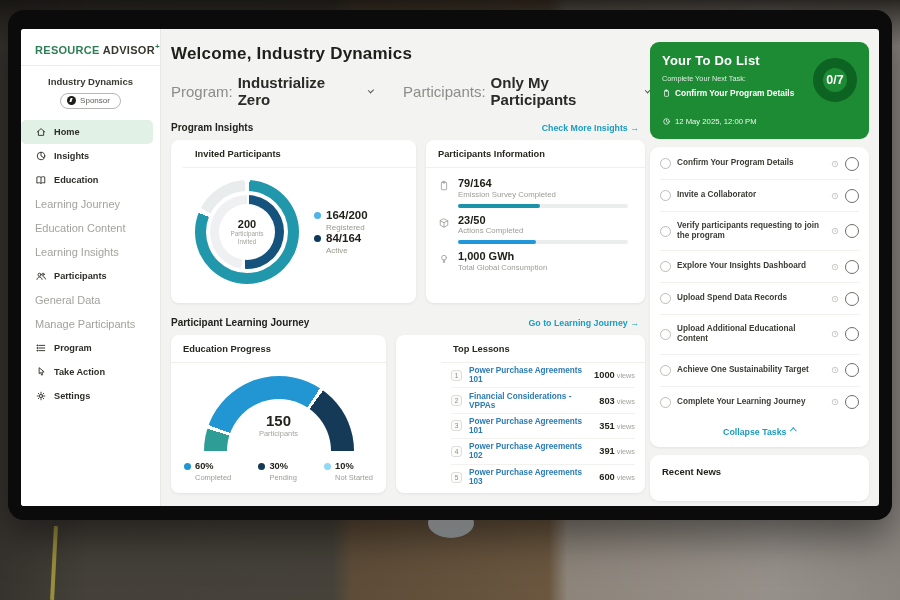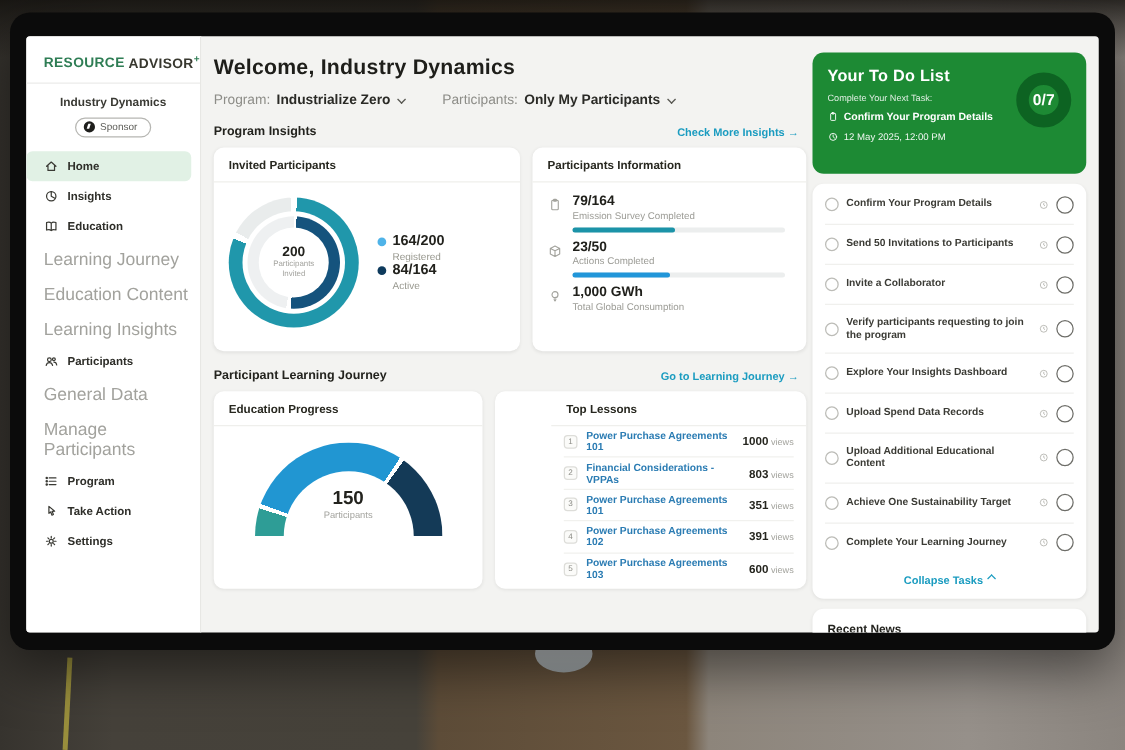--- a/index.html
+++ b/index.html
@@ -25,42 +25,42 @@
   .logo .p1 { color:#2e7d54; } .logo .p2 { color:#38382f; } .logo sup { font-size:8px; color:#2e7d54; }
   .org-name { text-align:center; font-size:9.5px; font-weight:bold; color:#3a3a34; margin-top:10px; }
   .sponsor { display:flex; align-items:center; gap:4px; width:fit-content; margin:6px auto 0;
     border:1px solid #b6b6b2; border-radius:11px; padding:2.5px 10px 2.5px 6px; font-size:8px; color:#5c5c57; cursor:pointer; }
   .sponsor-dot { width:9px; height:9px; border-radius:50%; background:#1e1e1c; position:relative; }
   .sponsor-dot::after { content:""; position:absolute; left:3px; top:2px; width:2px; height:4px; background:#fff; transform:skewX(-18deg); }
   .nav { margin-top:11px; }
   .nav-item { display:flex; align-items:center; gap:7px; padding:6px 4px 6px 14px; font-size:9.2px; font-weight:bold; color:#2e2e29; cursor:pointer; }
   .nav-item svg { width:12px; height:12px; stroke:#3a3a34; fill:none; stroke-width:1.3; stroke-linecap:round; stroke-linejoin:round; flex:none; }
   .nav-item.active { background:#e1f1e5; margin-right:7px; border-radius:5px; }
-  .nav-item.sub { color:#a2a29d; font-weight:normal; font-size:14px; }
+  .nav-item.sub { color:#a2a29d; font-weight:normal; font-size:11px; }
 
   
   .main { position:absolute; left:140px; top:0; width:489px; height:100%; padding:15px 0 0 10px; }
   .welcome { font-size:17px; font-weight:bold; color:#1e1e1a; letter-spacing:.2px; }
-  .filters { display:flex; gap:30px; align-items:center; margin-top:10px; font-size:11px; color:#8d8d88; }
+  .filters { display:flex; gap:30px; align-items:center; margin-top:10px; font-size:15px; color:#8d8d88; }
   .filter { display:flex; align-items:center; cursor:pointer; }
   .filter-value { font-weight:bold; color:#2a2a26; margin-left:5px; }
   .chev { display:inline-block; width:4.5px; height:4.5px; border-right:1.4px solid currentColor; border-bottom:1.4px solid currentColor; }
   .chev.down { transform:rotate(45deg); margin:-2px 0 0 7px; color:#55554f; }
   .chev.up { transform:rotate(-135deg); margin-left:5px; }
 
   .section-head { display:flex; align-items:center; margin-top:14px; padding-right:11px; }
   .section-title { font-size:10px; font-weight:bold; color:#23231e; }
   .tlink { margin-left:auto; color:#1b9cc0; font-size:8.8px; font-weight:bold; cursor:pointer; }
 
   .cards { display:flex; gap:10px; margin-top:7px; }
   .card { background:#fff; border-radius:8px; box-shadow:0 1px 3px rgba(0,0,0,.07); }
   .card-head { font-size:9.3px; font-weight:bold; color:#27271f; padding:9px 12px 8px; border-bottom:1px solid #efefec; }
 
   
-  .card.invited { width:245px; height:163px; }
+  .card.invited { width:245px; height:163px;padding-left:12px; }
   .invited-body { display:flex; align-items:center; padding:12px 8px 0 12px; }
   .donut { position:relative; width:104px; height:104px; flex:none; }
   .ring1 { position:absolute; inset:0; border-radius:50%;
     background:conic-gradient(#fff 0 .8%, #2097ab .8% 81%, #fff 81% 82.6%, #e9ecec 82.6% 99.2%, #fff 99.2% 100%); }
   .ring1-hole { position:absolute; inset:11px; border-radius:50%; background:#fff; }
   .ring2 { position:absolute; inset:15px; border-radius:50%;
     background:conic-gradient(#fff 0 1%, #15537d 1% 51%, #fff 51% 52.6%, #eef0f1 52.6% 100%); }
   .ring2-hole { position:absolute; inset:24px; border-radius:50%; background:#fff;
     display:flex; flex-direction:column; align-items:center; justify-content:center; }
   .donut-val { font-size:11px; font-weight:bold; color:#23231e; }
@@ -103,21 +103,21 @@
   .lesson-title { font-size:8.2px; font-weight:bold; color:#2b7cb3; flex:1; cursor:pointer; }
   .lesson-views { font-size:9.3px; font-weight:bold; color:#26261f; white-space:nowrap; }
   .views-suffix { font-size:7.3px; color:#a3a39d; font-weight:normal; margin-left:2px; }
 
   
   .right { position:absolute; left:629px; top:13px; width:219px; }
   .hero { position:relative; background:#1d8a34; border-radius:9px; padding:11px 12px; height:97px; color:#fff; }
   .hero-title { font-size:13px; font-weight:bold; letter-spacing:.2px; }
   .hero-sub { font-size:7.3px; color:rgba(255,255,255,.85); margin-top:6px; }
   .hero-task { display:flex; align-items:center; gap:4px; font-size:8.4px; font-weight:bold; margin-top:5px; }
-  .hero-date { display:flex; align-items:flex-end; gap:4px; font-size:7.7px; margin-top:7px; color:rgba(255,255,255,.93); }
+  .hero-date { display:flex; align-items:flex-end; gap:4px; font-size:7.7px; margin-top:19px; color:rgba(255,255,255,.93); }
   .hero svg { width:9px; height:9px; stroke:#fff; fill:none; stroke-width:1.3; stroke-linecap:round; stroke-linejoin:round; flex:none; }
   .hero-ring { position:absolute; right:12px; top:16px; width:44px; height:44px; border-radius:50%;
     border:10px solid #0d6322; display:flex; align-items:center; justify-content:center; font-size:12.5px; font-weight:bold; }
 
   .tasks { background:#fff; border-radius:9px; margin-top:8px; padding:1px 10px 5px; box-shadow:0 1px 3px rgba(0,0,0,.07); }
   .task { display:flex; align-items:center; gap:6px; padding:8.5px 0; border-bottom:1px solid #f0f0ed; cursor:pointer; }
   .task-check { width:11px; height:11px; border:1.2px solid #bcbcb7; border-radius:50%; flex:none; cursor:pointer; }
   .task-label { flex:1; font-size:8.2px; font-weight:bold; color:#3b3b35; line-height:1.3; }
   .task svg.clk { width:8px; height:8px; stroke:#a8a8a2; fill:none; stroke-width:1.2; flex:none; }
   .task-go { width:14px; height:14px; border:1.3px solid #6e6e69; border-radius:50%; flex:none;
@@ -330,20 +330,43 @@
           <div class="card eduprog">
             <div class="card-head">Education Progress</div>
             <div class="gauge-wrap">
               <div class="gauge"></div>
               <div class="gauge-hole"></div>
               <div class="gauge-center">
                 <div class="gauge-val">150</div>
                 <div class="gauge-lbl">Participants</div>
               </div>
             </div>
+            <div class="gauge-leg">
+              <div>
+                <div class="gl-val">
+                    <span class="dot" style="background:#2196d2"></span>
+                    <span>60%</span>
+                  </div>
+                <div class="gl-lbl">Completed</div>
+              </div>
+              <div>
+                <div class="gl-val">
+                    <span class="dot" style="background:#143a57"></span>
+                    <span>30%</span>
+                  </div>
+                <div class="gl-lbl">Pending</div>
+              </div>
+              <div>
+                <div class="gl-val">
+                    <span class="dot" style="background:#8fd9f7"></span>
+                    <span>10%</span>
+                  </div>
+                <div class="gl-lbl">Not Started</div>
+              </div>
+            </div>
           </div>
 
           <div class="card lessons">
             <div class="card-head">Top Lessons</div>
             <div class="lesson">
               <span class="rank">1</span>
               <span class="lesson-title">Power Purchase Agreements 101</span>
               <span class="lesson-views"><span>1000</span><span class="views-suffix">views</span></span>
             </div>
             <div class="lesson">
@@ -398,29 +421,20 @@
             <span class="task-check"></span>
             <span class="task-label">Confirm Your Program Details</span>
             <svg class="clk" viewBox="0 0 16 16">
                 <circle cx="8" cy="8" r="5.5"></circle>
                 <path d="M8 5 V8 L10 9.5"></path>
               </svg>
             <span class="task-go"></span>
           </div>
           <div class="task">
             <span class="task-check"></span>
-            <span class="task-label">Send 50 Invitations to Participants</span>
-            <svg class="clk" viewBox="0 0 16 16">
-                <circle cx="8" cy="8" r="5.5"></circle>
-                <path d="M8 5 V8 L10 9.5"></path>
-              </svg>
-            <span class="task-go"></span>
-          </div>
-          <div class="task">
-            <span class="task-check"></span>
             <span class="task-label">Invite a Collaborator</span>
             <svg class="clk" viewBox="0 0 16 16">
                 <circle cx="8" cy="8" r="5.5"></circle>
                 <path d="M8 5 V8 L10 9.5"></path>
               </svg>
             <span class="task-go"></span>
           </div>
           <div class="task">
             <span class="task-check"></span>
             <span class="task-label">Verify participants requesting to join the program</span>

